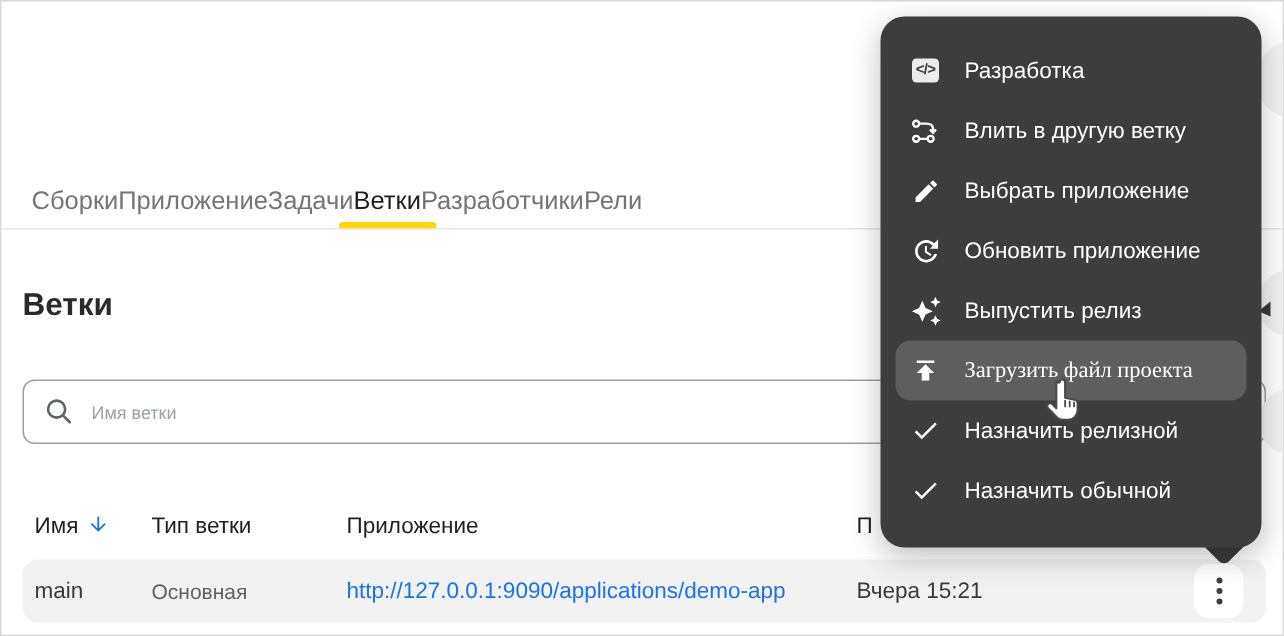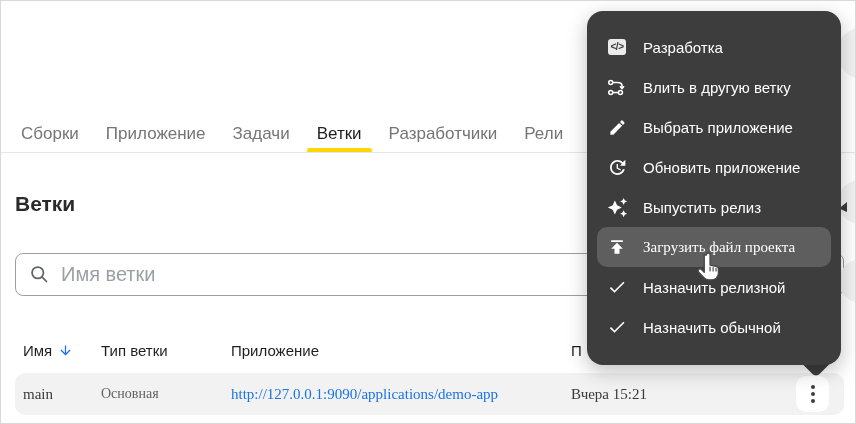--- a/index.html
+++ b/index.html
@@ -4,21 +4,21 @@
 <style>
   * { box-sizing: border-box; margin: 0; padding: 0; }
   html,body { background:#fff; }
   body { font-family: "Liberation Sans", sans-serif; }
   .page {
     position: relative; width: 856px; height: 424px;
     background: #fff; border: 1px solid #d8d8d8; overflow: hidden;
   }
 
   
-  .tabbar { position: absolute; left: 20px; top: 123px; display: flex; gap: 27px; }
+  .tabbar { position: absolute; left: 20px; top: 123px; display: flex; }
   .tab {
     position: relative; font-size: 17px; color: #757575;
     line-height: 20px; padding-bottom: 9px; cursor: pointer; white-space: nowrap;
   }
   .tab.active { color: #1f1f1f; }
   .tab.active::after {
     content: ""; position: absolute; left: -10px; right: -10px; bottom: 0;
     height: 5px; background: #FFD600; border-radius: 3px;
   }
   .tab-divider { position: absolute; left: 0; right: 0; top: 151px; height: 1px; background: #e6e6e6; }
@@ -27,35 +27,35 @@
   .page-title { position: absolute; left: 14px; top: 191px; font-size: 21px; color: #2a2a2a; }
 
   
   .searchbox {
     position: absolute; left: 14px; top: 252px; width: 829px; height: 43px;
     border: 1px solid #9e9e9e; border-radius: 8px;
     display: flex; align-items: center; padding-left: 13px; gap: 11px; background: #fff;
   }
   .searchbox input {
     flex: 1; border: none; outline: none; background: transparent;
-    font-family: "Liberation Sans", sans-serif; font-size: 20px; color: #202124;
+    font-family: "Liberation Sans", sans-serif; font-size: 12px; color: #202124;
   }
   .searchbox input::placeholder { color: #9aa0a6; }
 
   
   .thead { position: absolute; left: 14px; top: 341px; width: 829px; height: 18px; }
   .thead .th { position: absolute; top: 0; font-size: 15px; font-weight: 400; color: #1f1f1f; white-space: nowrap; }
   .th-name { left: 8px; } .th-type { left: 86px; } .th-app { left: 216px; } .th-upd { left: 556px; }
   .sort-icon { vertical-align: -2px; margin-left: 6px; }
 
   .trow {
     position: absolute; left: 14px; top: 372px; width: 829px; height: 42px;
     background: #f2f2f2; border-radius: 10px; z-index: 1;
   }
-  .trow .td { position: absolute; top: 50%; transform: translateY(-50%); white-space: nowrap; font-family: Liberation Serif, serif; }
+  .trow .td { position: absolute; top: 50%; transform: translateY(-50%); white-space: nowrap; }
   .td-name { left: 8px;  font-size: 15px; color: #3a3a3a; }
   .td-type { left: 86px; font-size: 14px; color: #616161; }
   .td-app  { left: 216px; font-size: 15px; color: #1A73E8; text-decoration: none; }
   .td-upd  { left: 556px; font-size: 15px; color: #3a3a3a; }
   .kebab-btn {
     position: absolute; left: 781px; top: 3px; width: 33px; height: 36px;
     background: #fff; border: none; border-radius: 10px; cursor: pointer;
     display: flex; flex-direction: column; align-items: center; justify-content: center; gap: 3px; z-index: 2;
   }
   .kebab-btn i { width: 4px; height: 4px; border-radius: 50%; background: #3f3f3f; }

